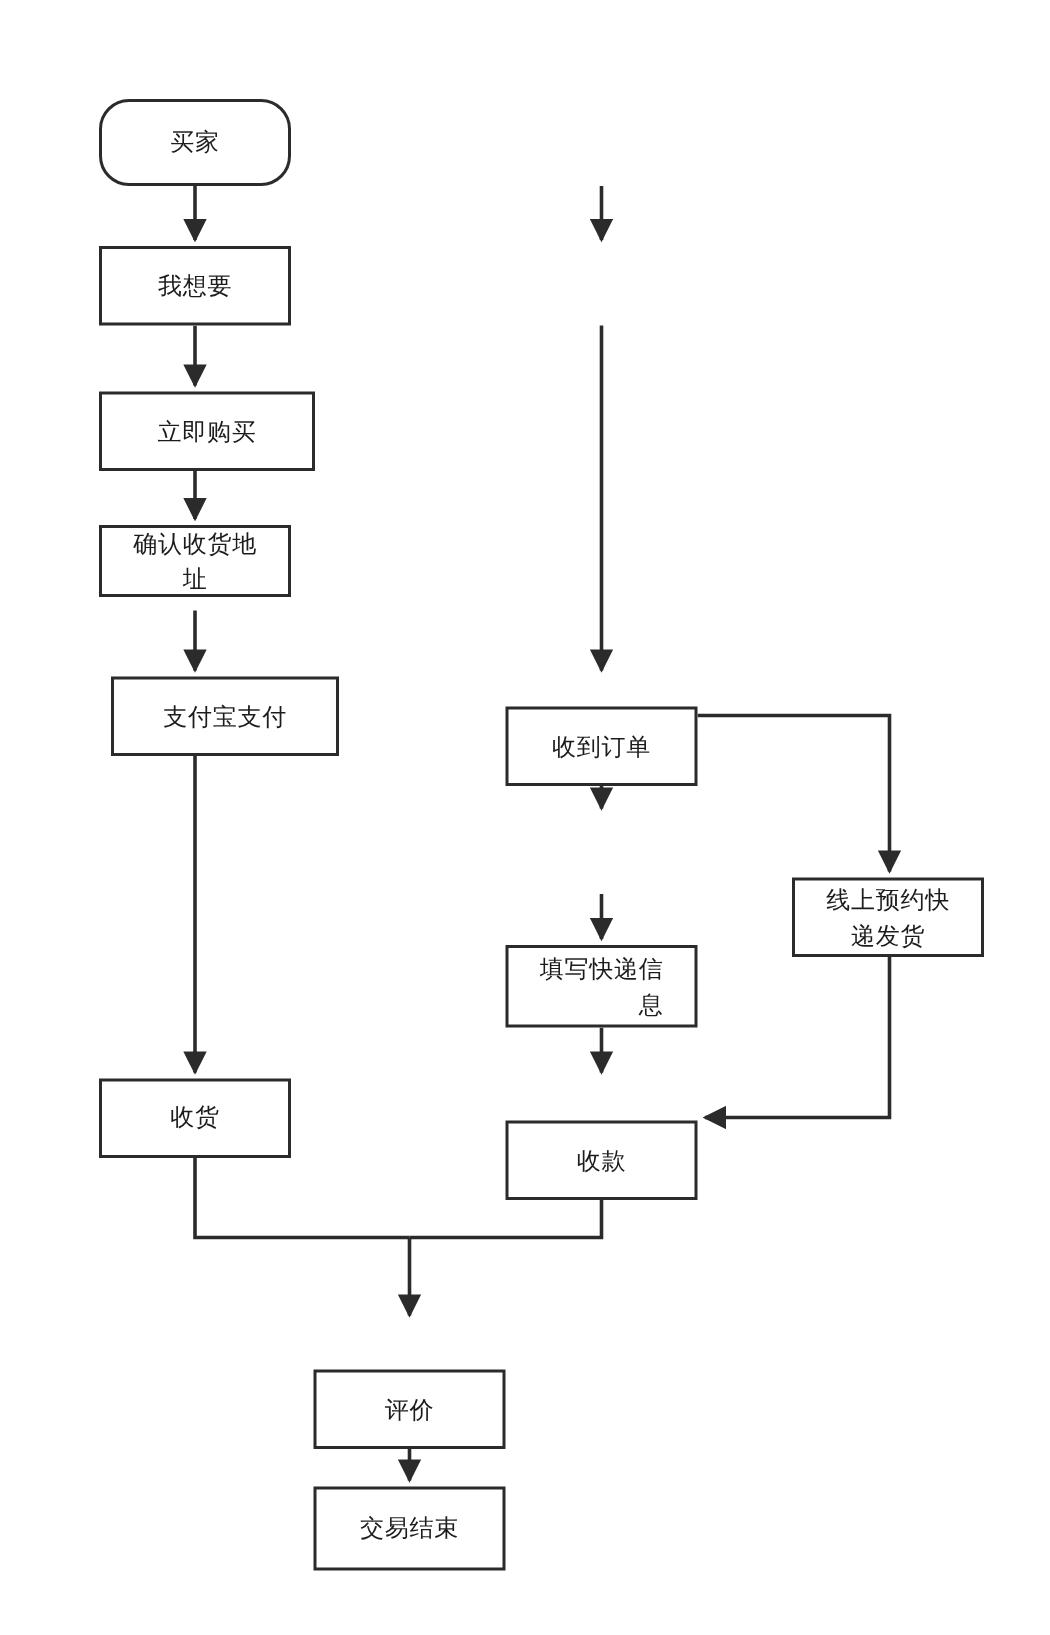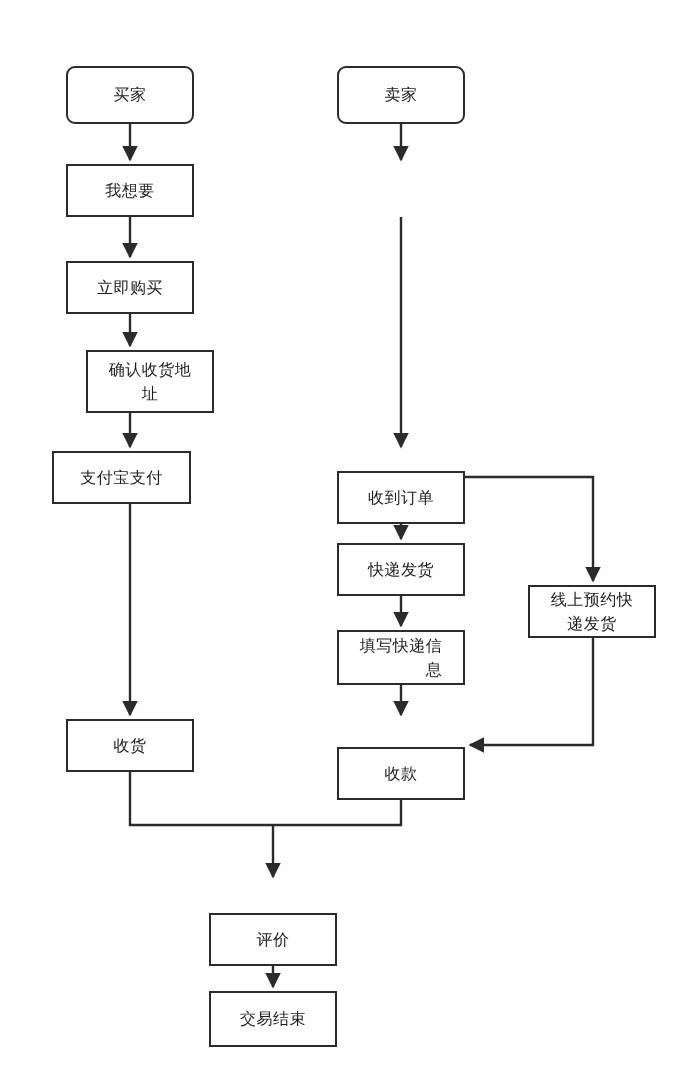--- a/index.html
+++ b/index.html
@@ -34,21 +34,21 @@
     align-items: center;
     justify-content: center;
     text-align: center;
     color: #1c1c1c;
     font-size: 16px;
     line-height: 1.45;
     letter-spacing: 0.5px;
     z-index: 2;
   }
   .node.rounded {
-    border-radius: 9px;
+    border-radius: 20px;
   }
   .node .label {
     display: block;
     padding: 0 8px;
     white-space: pre-line;
   }
 </style>
 </head>
 <body>
 
@@ -87,49 +87,43 @@
   </svg>
 
   <div class="node rounded" style="left:66px; top:66px; width:128px; height:58px;">
     <span class="label">买家</span>
   </div>
 
   <div class="node" style="left:66px; top:164px; width:128px; height:53px;justify-content:center;">
     <span class="label">我想要</span>
   </div>
 
-  <div class="node" style="left:66px; top:261px; width:128px; height:53px;">
+  <div class="node" style="left:66px; top:261px; width:144px; height:53px;">
     <span class="label">立即购买</span>
   </div>
 
-  <div class="node" style="left:66px; top:350px; width:128px; height:63px;margin-left:20px;">
+  <div class="node" style="left:66px; top:350px; width:128px; height:48px;">
     <span class="label">确认收货地
 址</span>
   </div>
 
-  <div class="node" style="left:52px; top:451px; width:139px; height:53px;">
+  <div class="node" style="left:74px; top:451px; width:152px; height:53px;">
     <span class="label">支付宝支付</span>
   </div>
 
   <div class="node" style="left:66px; top:719px; width:128px; height:53px;font-family:Liberation Serif, serif;">
     <span class="label">收货</span>
   </div>
 
-  <div class="node rounded" style="left:337px; top:66px; width:128px; height:58px;">
-    <span class="label">卖家</span>
-  </div>
 
 
   <div class="node" style="left:337px; top:451px; width:128px; height:53px;margin-top:20px;">
     <span class="label">收到订单</span>
   </div>
 
-  <div class="node" style="left:337px; top:543px; width:128px; height:53px;">
-    <span class="label">快递发货</span>
-  </div>
 
   <div class="node" style="left:337px; top:630px; width:128px; height:55px;text-align:right;">
     <span class="label">填写快递信
 息</span>
   </div>
 
   <div class="node" style="left:337px; top:719px; width:128px; height:53px;margin-top:28px;">
     <span class="label">收款</span>
   </div>
 

